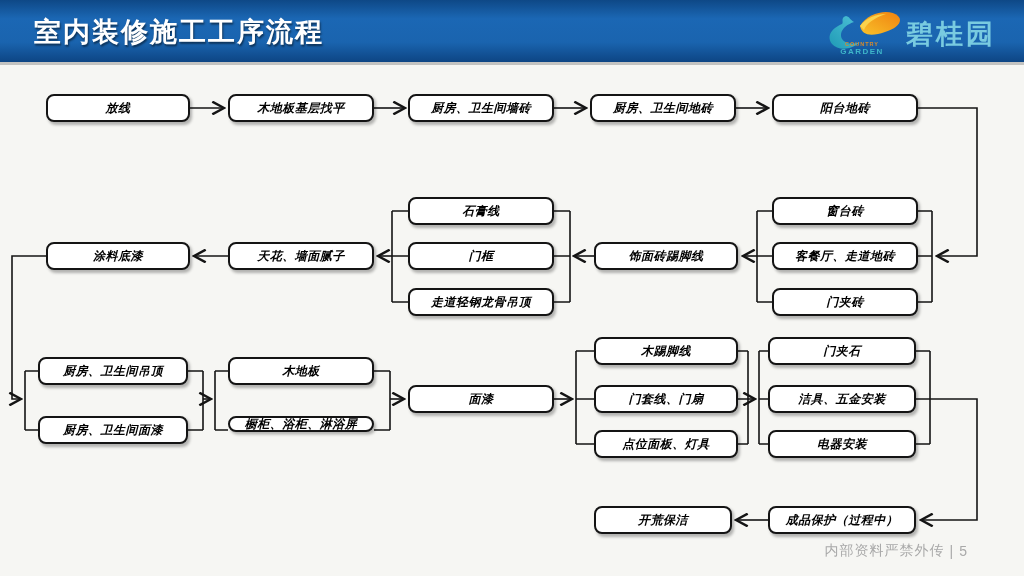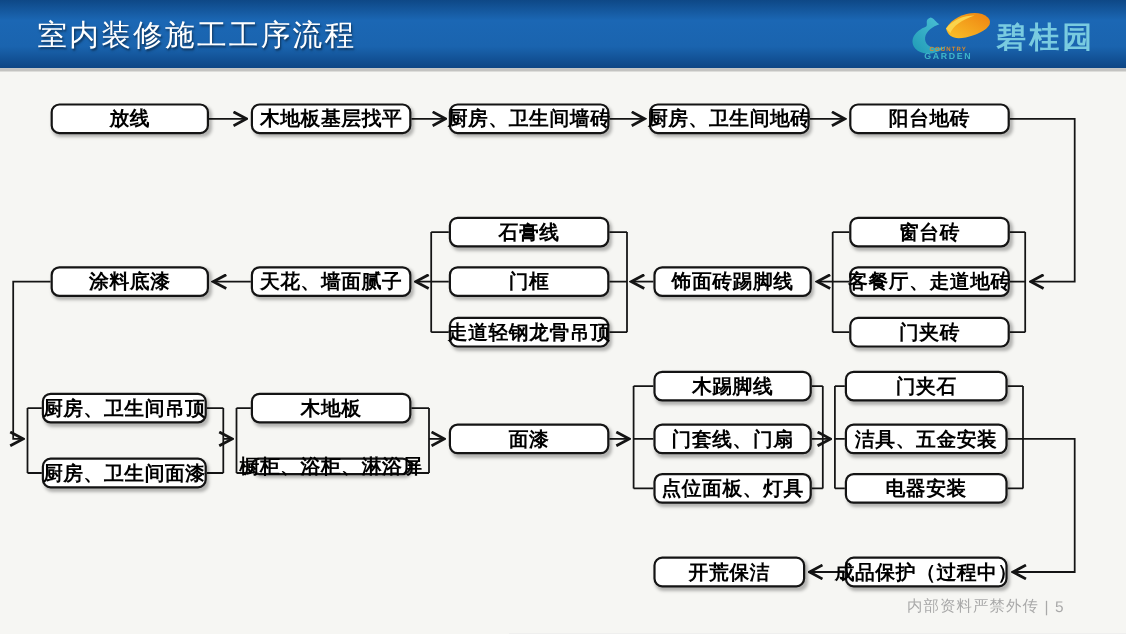--- a/index.html
+++ b/index.html
@@ -9,40 +9,40 @@
     font-family:"Liberation Sans","DejaVu Sans",sans-serif;
   }
   
   #header{
     position:absolute;left:0;top:0;width:1024px;height:62px;
     background:linear-gradient(180deg,#0e4886 0%,#1b67b4 30%,#1a64af 68%,#0d4584 100%);
     border-bottom:3px solid #c3c3c1;
   }
   #title{
     position:absolute;left:34px;top:14px;
-    color:#ffffff;font-size:27px;font-weight:normal;letter-spacing:2px;
+    color:#ffffff;font-size:27px;font-weight:bold;letter-spacing:2px;
     text-shadow:1px 2px 2px rgba(0,0,0,0.5);
     white-space:nowrap;
   }
   #logo{position:absolute;right:28px;top:4px;width:180px;height:56px;}
   #logo svg{position:absolute;left:0;top:0;}
   #brand-name{
     position:absolute;right:0;top:12px;
     color:#79cbe0;font-size:27px;font-weight:bold;letter-spacing:3px;
     white-space:nowrap;
   }
   
   #chart{position:absolute;left:0;top:0;width:1024px;height:576px;}
   .node{
     position:absolute;box-sizing:border-box;
     background:#ffffff;border:2px solid #141414;border-radius:8px;
     display:flex;align-items:center;justify-content:center;
-    font-size:18px;font-weight:bold;color:#000;
+    font-size:12px;font-weight:bold;color:#000;
     box-shadow:2px 2.5px 3px rgba(0,0,0,0.28);
-    white-space:nowrap;letter-spacing:0.5px;
+    white-space:nowrap;letter-spacing:0.5px;font-style:italic;
   }
   #connectors{position:absolute;left:0;top:0;pointer-events:none;}
   
   #footer{
     position:absolute;right:56px;bottom:16px;
     color:#a9a9a9;font-size:14px;letter-spacing:1px;
     display:flex;align-items:center;gap:5px;
   }
 </style>
 </head>

